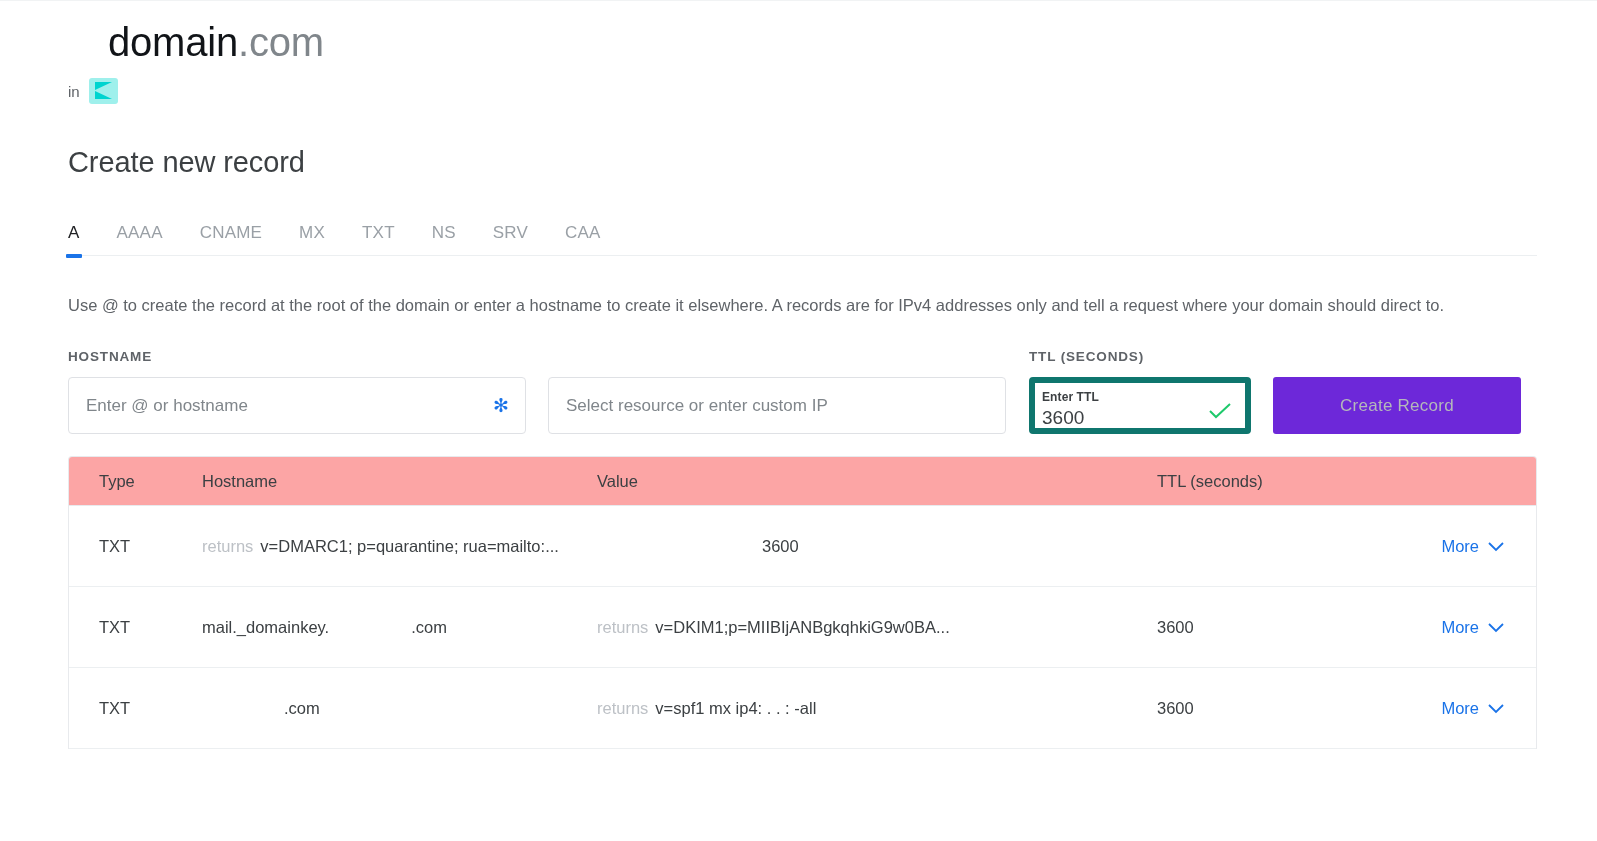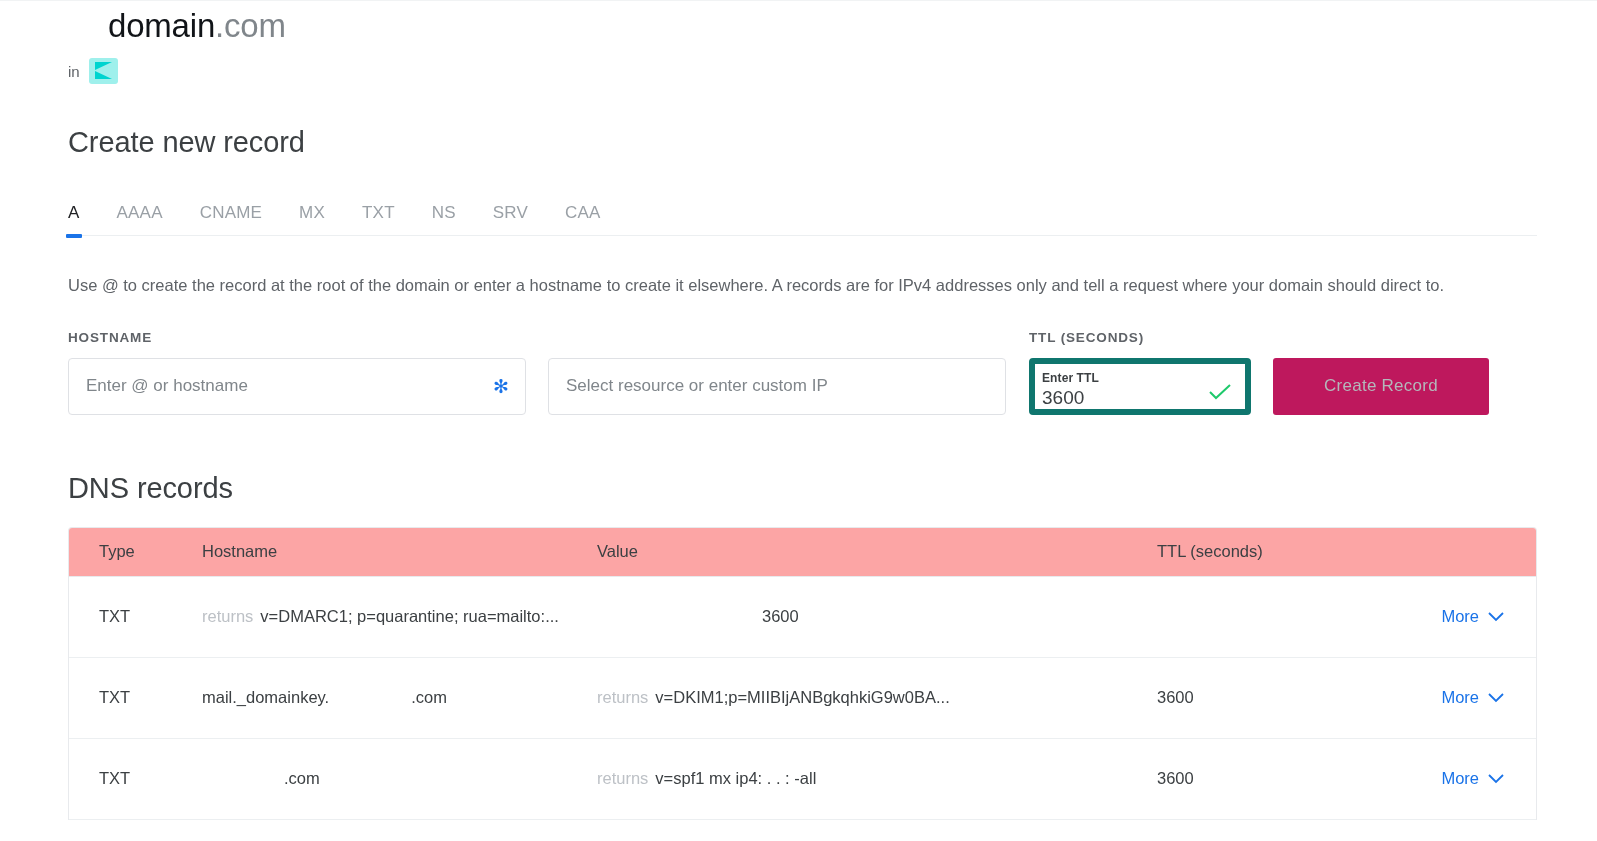--- a/index.html
+++ b/index.html
@@ -34,23 +34,23 @@
 
   .content {
     position: absolute;
     left: 68px;
     top: 0;
     right: 60px;
   }
 
   
   .domain-title {
-    font-size: 33px;
+    font-size: 40px;
     line-height: 1.1;
-    padding-top: 8px;
+    padding-top: 20px;
     letter-spacing: -0.2px;
     white-space: nowrap;
   }
   .domain-title .dn-name {
     color: #111418;
     font-weight: 400;
     margin-left: 40px;
   }
   .domain-title .dn-tld {
     color: #80868b;
@@ -204,23 +204,23 @@
     color: #3c4043;
     margin-top: 1px;
     line-height: 1.2;
   }
   .check-icon {
     margin-top: 13px;
     flex: none;
   }
 
   .create-btn {
-    width: 216px;
+    width: 248px;
     height: 57px;
-    background: #be185d;
+    background: #6d28d9;
     border: none;
     border-radius: 3px;
     color: #b4b8bb;
     font-size: 17px;
     font-family: "Liberation Sans", sans-serif;
     letter-spacing: 0.25px;
     cursor: default;
   }
 
   
@@ -352,21 +352,20 @@
             <svg width="22" height="16" viewBox="0 0 22 16" aria-hidden="true">
               <polyline points="1,8 7,14 21,1" fill="none" stroke="#1ec96b" stroke-width="2"></polyline>
             </svg>
           </span>
         </div>
       </div>
 
       <button class="create-btn" disabled="">Create Record</button>
     </div>
 
-    <div class="records-title">DNS records</div>
 
     <div class="table">
 
       <div class="thead">
         <div class="c-type th">Type</div>
         <div class="c-host th">Hostname</div>
         <div class="c-value th">Value</div>
         <div class="c-ttl th">TTL (seconds)</div>
         <div class="c-more th"></div>
       </div>

